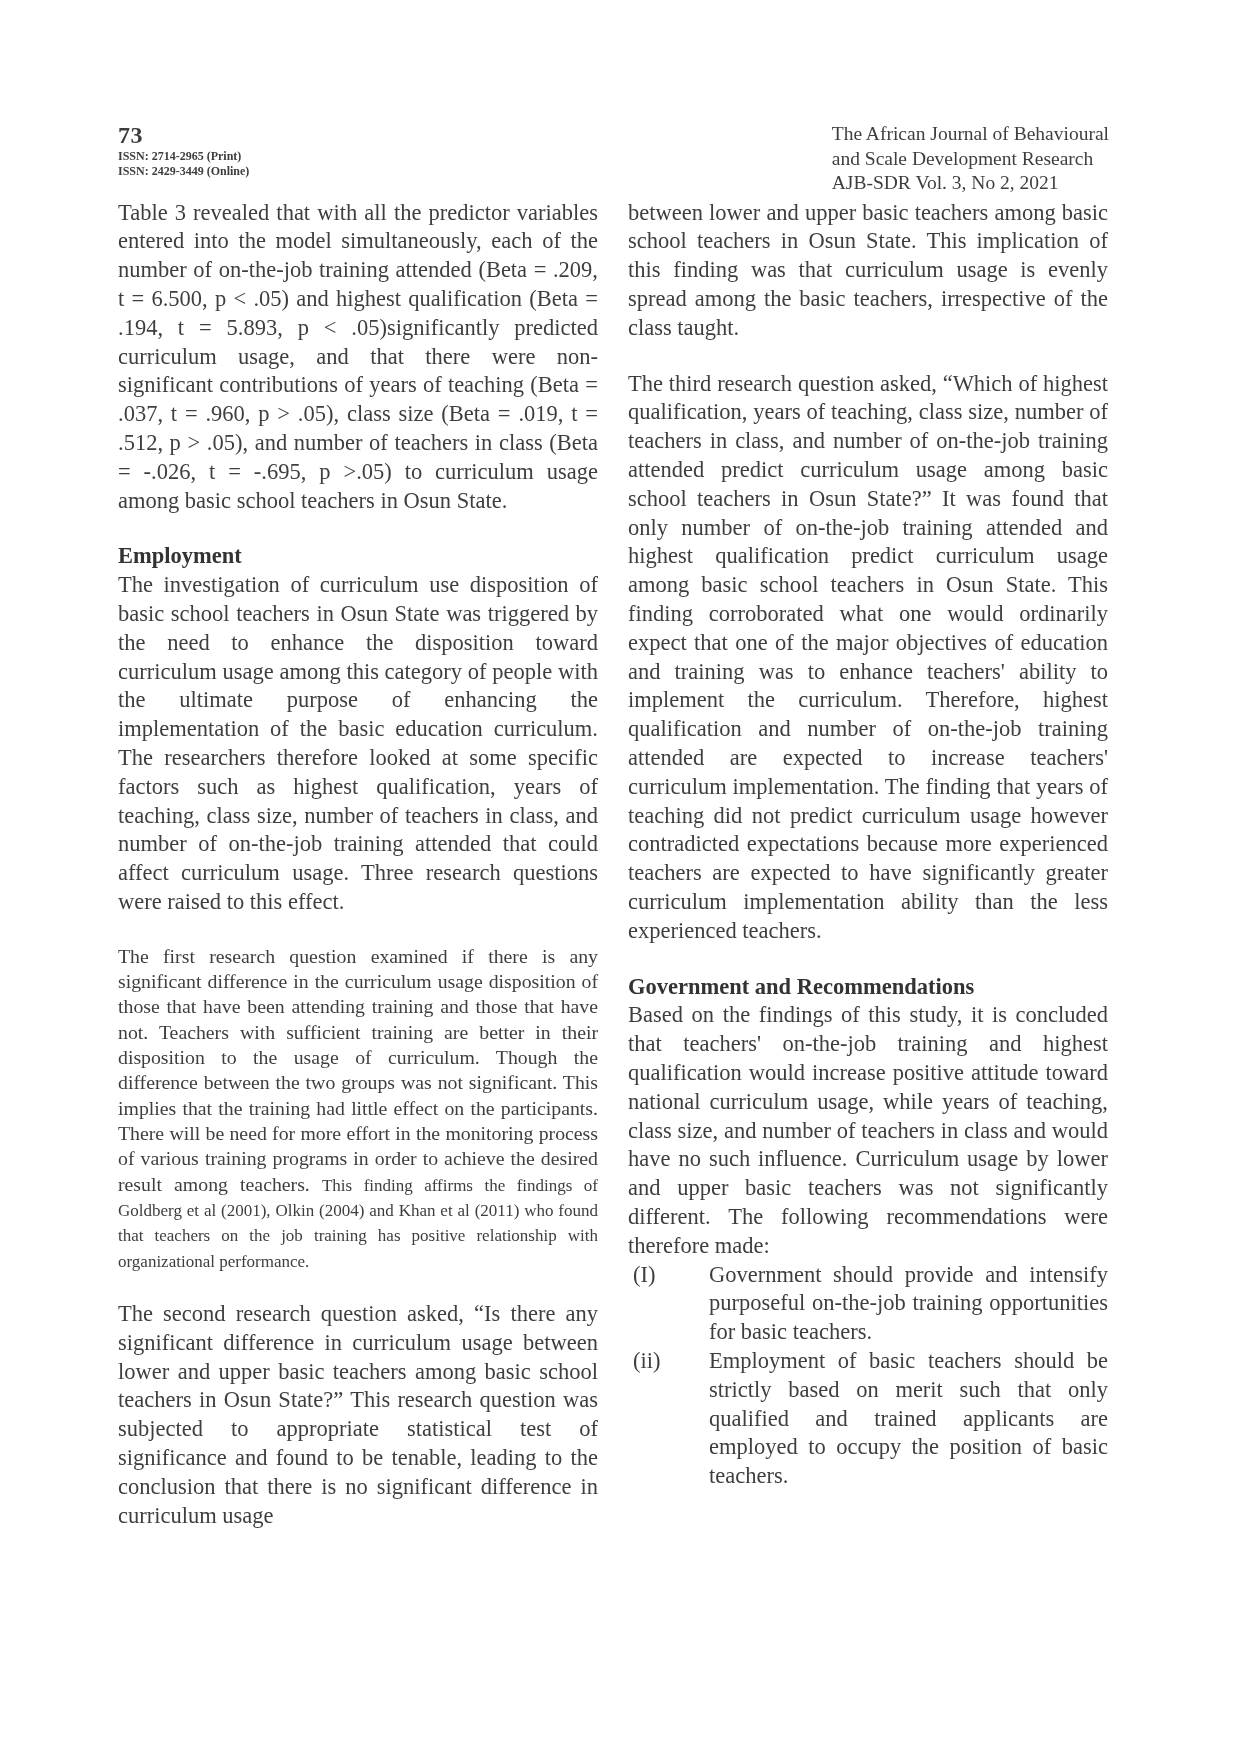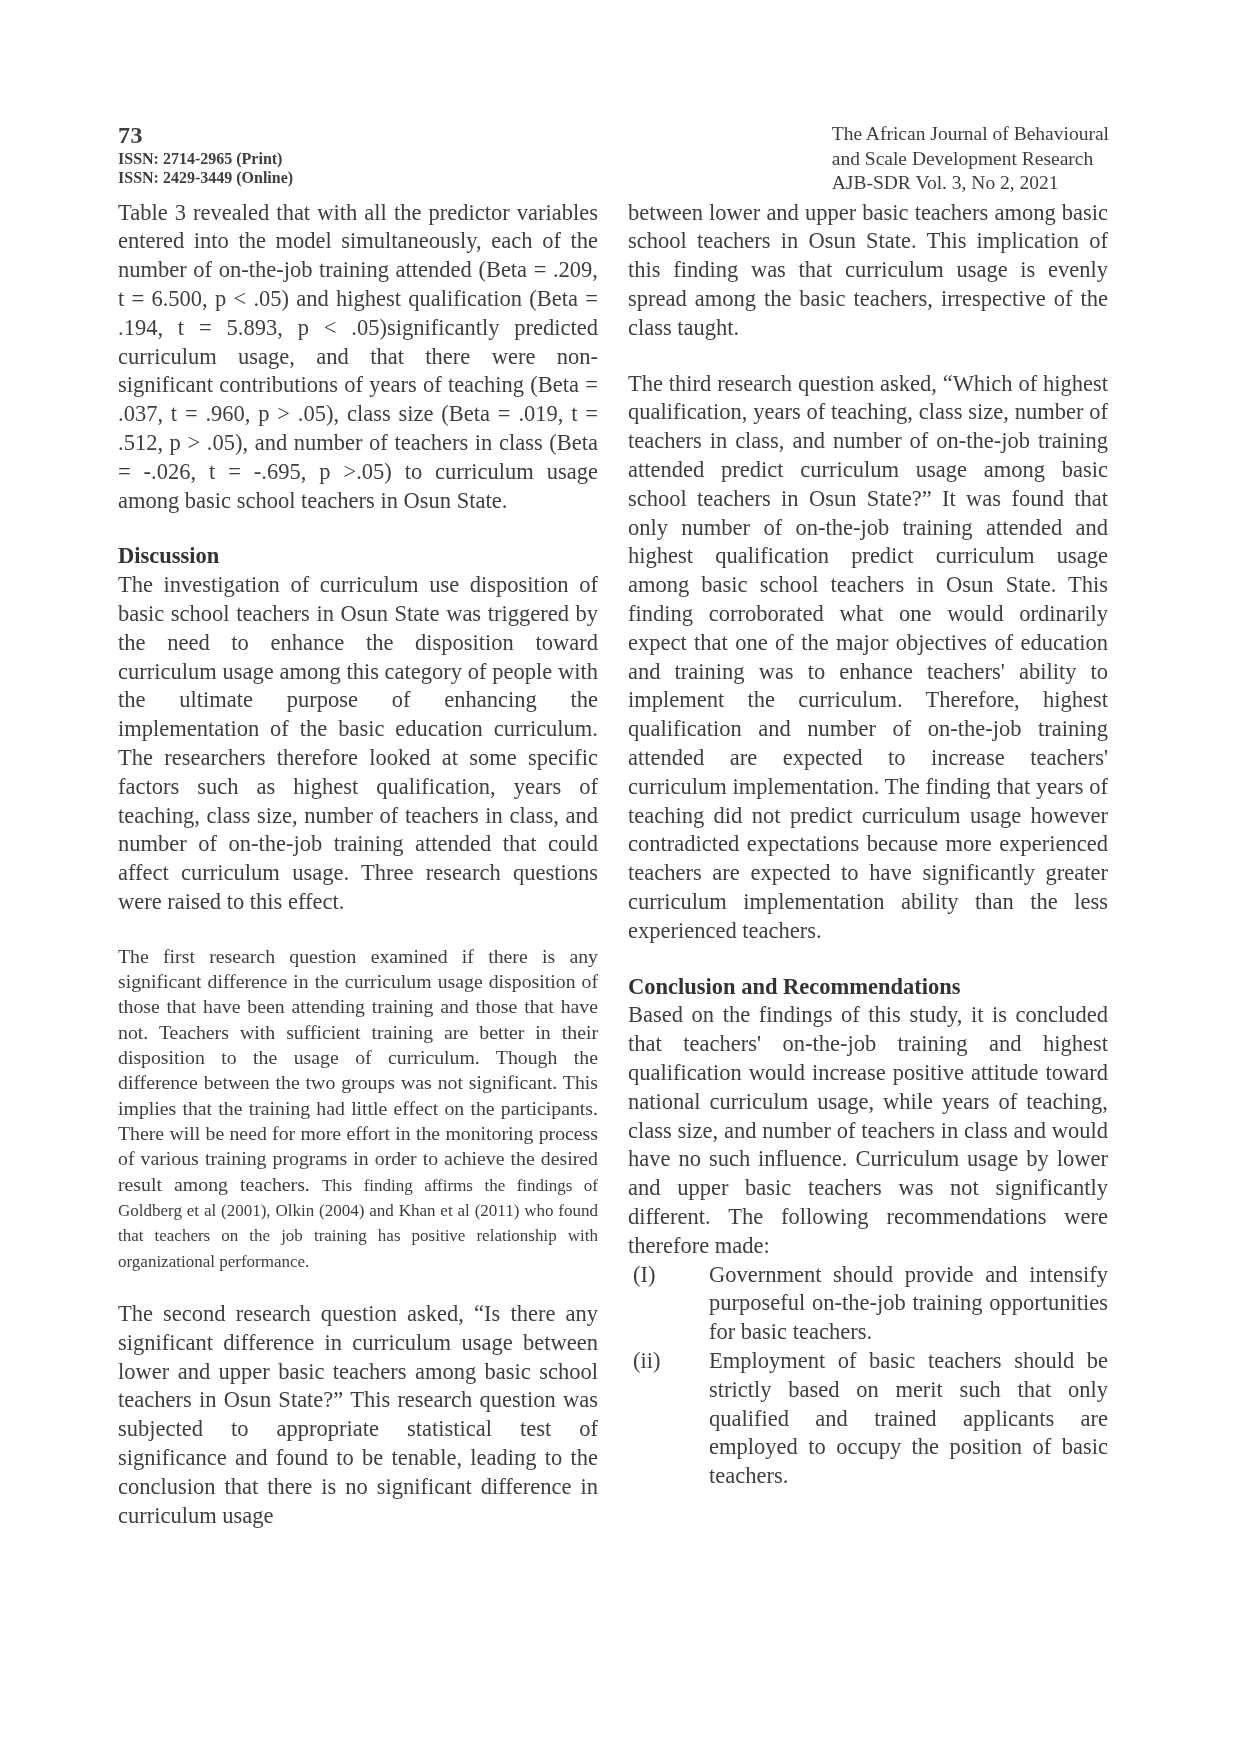--- a/index.html
+++ b/index.html
@@ -29,21 +29,21 @@
   }
   .h-left {
     font-weight: bold;
   }
   .pg-num {
     font-size: 24px;
     line-height: 1.12;
     letter-spacing: 0.5px;
   }
   .issn {
-    font-size: 16px;
+    font-size: 12px;
     line-height: 1.22;
   }
   .h-right {
     font-size: 19.5px;
     line-height: 1.26;
   }
   .cols {
     display: flex;
     gap: 30px;
     margin-top: 3px;
@@ -102,30 +102,30 @@
         <div>The African Journal of Behavioural</div>
         <div>and Scale Development Research</div>
         <div>AJB-SDR Vol. 3, No 2, 2021</div>
       </div>
     </div>
 
     <div class="cols">
 
       <div class="col">
         <p>Table 3 revealed that with all the predictor variables entered into the model simultaneously, each of the number of on-the-job training attended (Beta = .209, t = 6.500, p &lt; .05) and highest qualification (Beta = .194, t = 5.893, p &lt; .05)significantly predicted curriculum usage, and that there were non-significant contributions of years of teaching (Beta = .037, t = .960, p &gt; .05), class size (Beta = .019, t = .512, p &gt; .05), and number of teachers in class (Beta = -.026, t = -.695, p &gt;.05) to curriculum usage among basic school teachers in Osun State.</p>
-        <h3 class="section">Discussion</h3>
+        <h3 class="section">Employment</h3>
         <p>The investigation of curriculum use disposition of basic school teachers in Osun State was triggered by the need to enhance the disposition toward curriculum usage among this category of people with the ultimate purpose of enhancing the implementation of the basic education curriculum. The researchers therefore looked at some specific factors  such as highest qualification, years of teaching, class size, number of teachers in class, and number of on-the-job training attended that  could affect curriculum usage. Three research questions were raised to this effect.</p>
         <p class="body-sm gap"><span>The first research question examined if there is any significant difference in the curriculum usage disposition of those that have been attending training and those that have not. Teachers with sufficient training are better in their disposition to the usage of curriculum. Though the difference between the two groups was not significant. This implies that the training had little effect on the participants. There will be need for more effort in the monitoring process of various training programs in order to achieve the desired result among teachers.  </span><span class="normal">This finding affirms the findings of Goldberg et al (2001), Olkin (2004) and Khan et al (2011) who found that teachers on the job training has positive relationship with organizational performance.</span></p>
         <p class="gap">The second research question asked, “Is there any significant difference in curriculum usage between lower and upper basic teachers among basic school teachers in Osun State?” This research question was subjected to appropriate statistical test of significance and found to be tenable, leading to the conclusion that there is no significant difference in curriculum usage</p>
       </div>
 
       <div class="col">
         <p>between lower and upper basic teachers among basic school teachers in Osun State. This implication of this finding was that curriculum usage is evenly spread among the basic teachers, irrespective of the class taught.</p>
         <p class="gap">The third research question asked, “Which of highest qualification, years of teaching, class size, number of teachers in class, and number of on-the-job training attended predict curriculum usage among basic school teachers in Osun State?” It was found that only number of on-the-job training attended and highest qualification predict curriculum usage among basic school teachers in Osun State. This finding corroborated what one would ordinarily expect that one of the major objectives of education and training was to enhance teachers' ability to implement the curriculum. Therefore, highest qualification and number of on-the-job training attended are expected to increase teachers' curriculum implementation. The finding that years of teaching did not predict curriculum usage however contradicted expectations because more experienced teachers are expected to have significantly greater curriculum implementation ability than the less experienced teachers.</p>
-        <h3 class="section">Conclusion and Recommendations</h3>
+        <h3 class="section">Government and Recommendations</h3>
         <p>Based on the findings of this study, it is concluded that teachers' on-the-job training and highest qualification would increase positive attitude toward national curriculum usage, while years of teaching, class size, and number of teachers in class and would have no such influence. Curriculum usage by lower and upper basic teachers was not significantly different. The following recommendations were therefore made:</p>
 
         <div class="rec-list">
           <div class="rec-item">
             <div class="rec-marker">(I)</div>
             <div class="rec-text">Government should provide and intensify purposeful on-the-job training opportunities for basic teachers.</div>
           </div>
           <div class="rec-item">
             <div class="rec-marker">(ii)</div>
             <div class="rec-text">Employment of basic teachers should be strictly based on merit such that only qualified and trained applicants are employed to occupy the position of basic teachers.</div>

